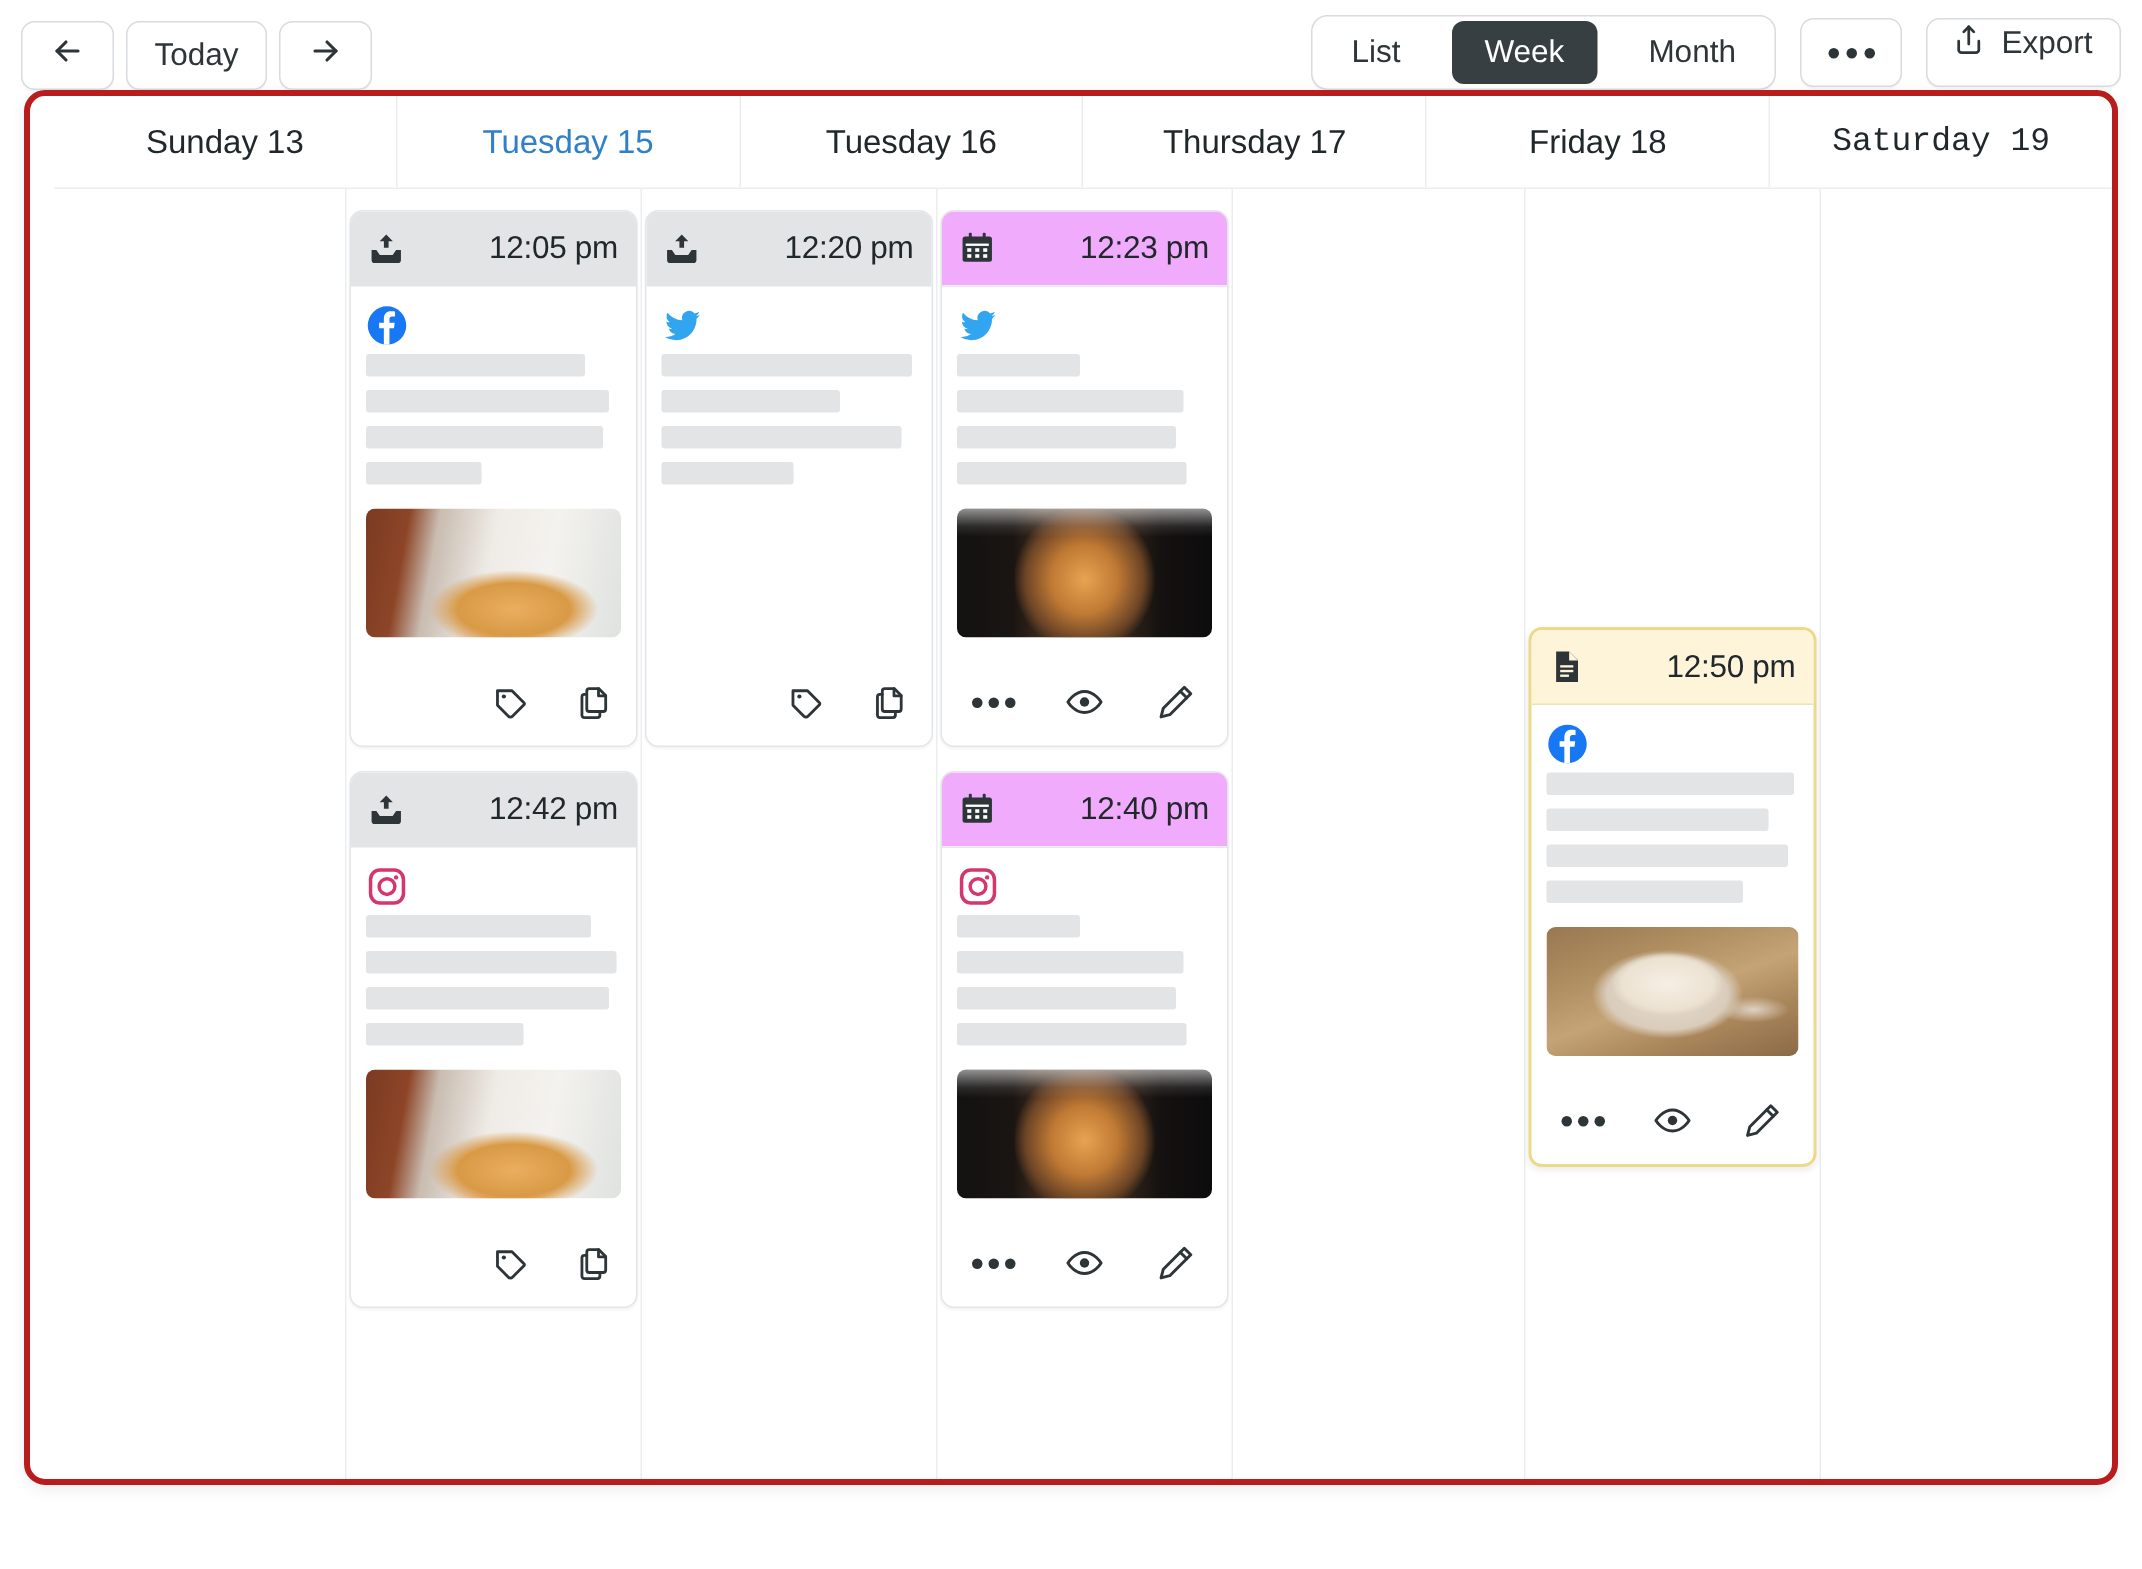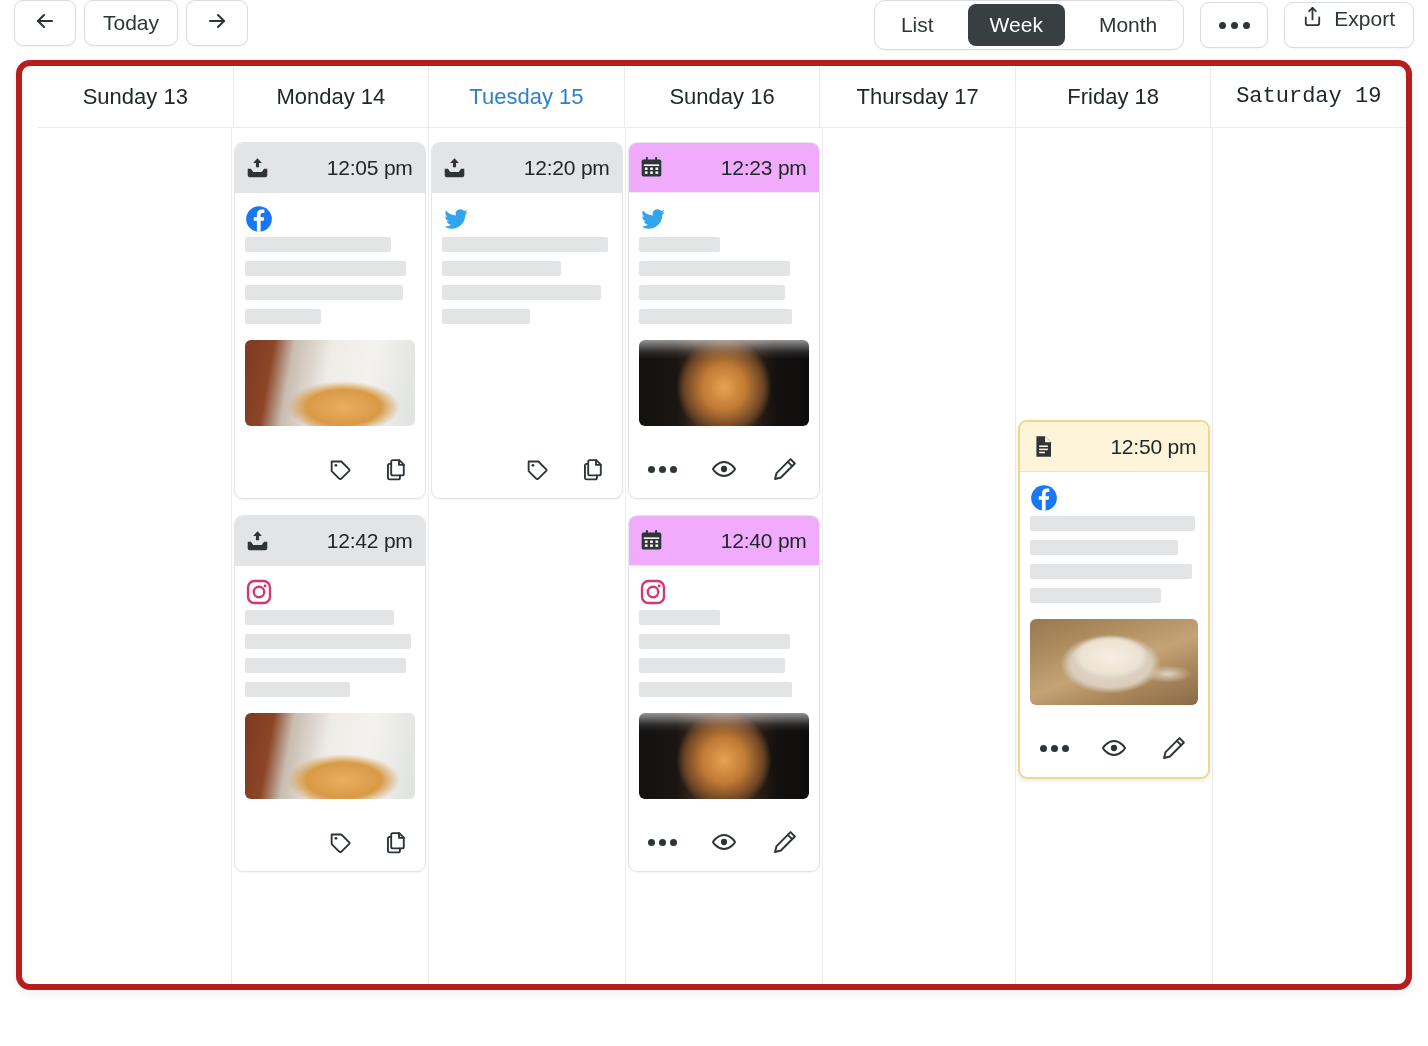--- a/index.html
+++ b/index.html
@@ -9,21 +9,21 @@
     height: 1046px;
     background: #ffffff;
     font-family: "Liberation Sans", sans-serif;
     overflow: hidden;
   }
 
   
   .toolbar {
     height: 60px;
     display: flex;
-    align-items: flex-start;
+    align-items: flex-end;
     justify-content: space-between;
     padding: 0 14px 0 14px;
   }
   .toolbar-left { display: flex; align-items: center; gap: 8px; }
   .toolbar-right { display: flex; align-items: center; gap: 16px; }
 
   .btn {
     background: #ffffff;
     border: 1px solid #d8dbdf;
     border-radius: 9px;
@@ -72,21 +72,21 @@
 
   .dots-glyph { display: flex; gap: 5px; align-items: center; }
   .dots-glyph i { width: 7px; height: 7px; border-radius: 50%; background: #2e3538; display: block; }
 
   
   .panel-wrap { padding: 0 16px; }
   .panel {
     position: relative;
     height: 930px;
     background: #ffffff;
-    border: 6px solid #b91c1c;
+    border: 4px solid #b91c1c;
     border-radius: 14px;
     box-shadow: 0 3px 10px rgba(16,24,40,0.07);
     overflow: hidden;
     display: flex;
     flex-direction: column;
     padding-left: 16px;
   }
 
   .dayheader-row {
     display: flex;
@@ -287,23 +287,22 @@
       <span>Export</span>
     </div>
   </div>
 </div>
 
 <div class="panel-wrap">
 <div class="panel">
 
   <div class="dayheader-row">
     <div class="dayheader">Sunday 13</div>
-    <div class="dayheader">Monday 14</div>
     <div class="dayheader today">Tuesday 15</div>
-    <div class="dayheader">Sunday 16</div>
+    <div class="dayheader">Tuesday 16</div>
     <div class="dayheader">Thursday 17</div>
     <div class="dayheader">Friday 18</div>
     <div class="dayheader">Saturday 19</div>
   </div>
 
   <div class="daycols">
 
     <div class="daycol"></div>
 
     <div class="daycol">

